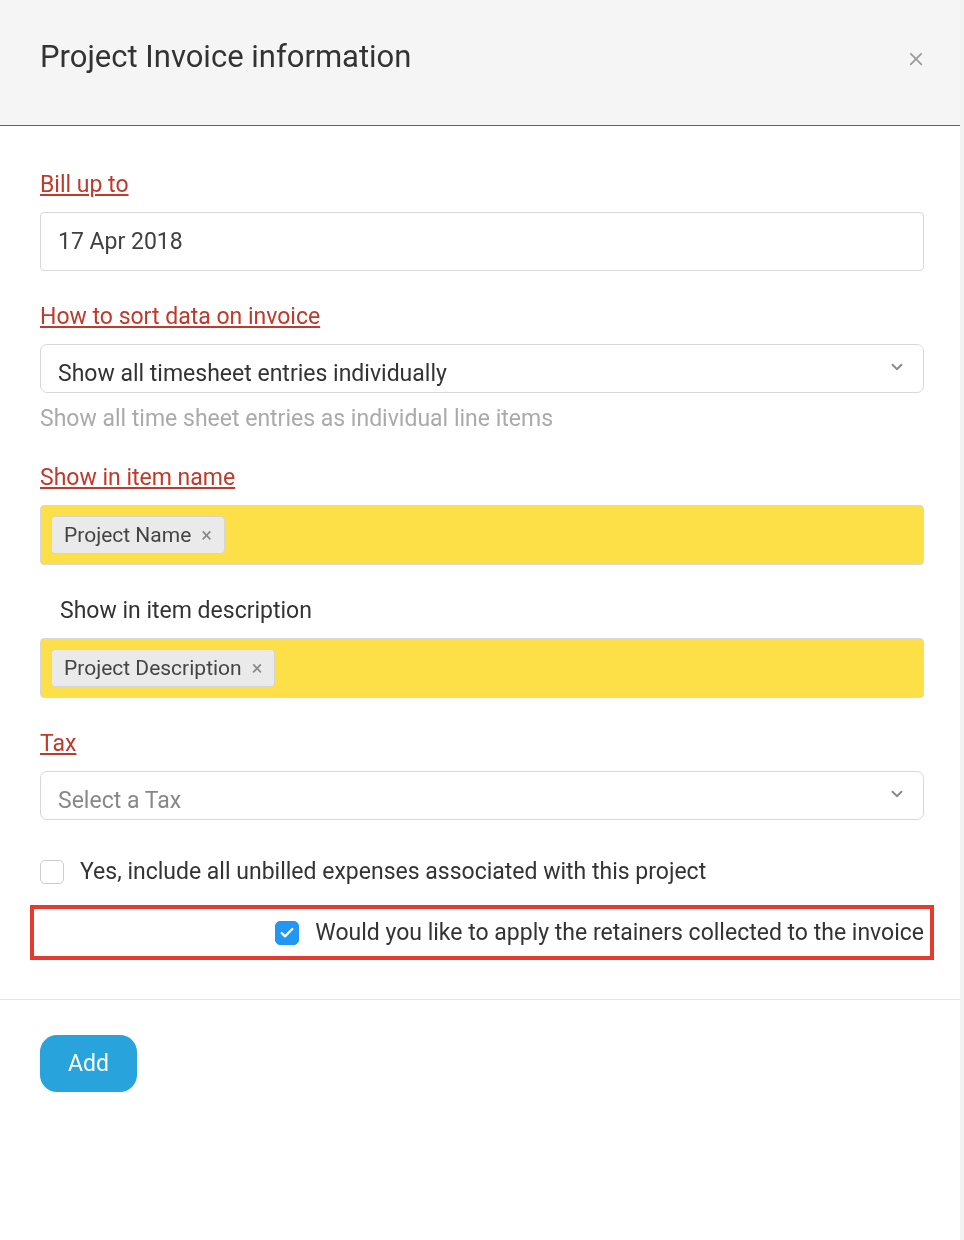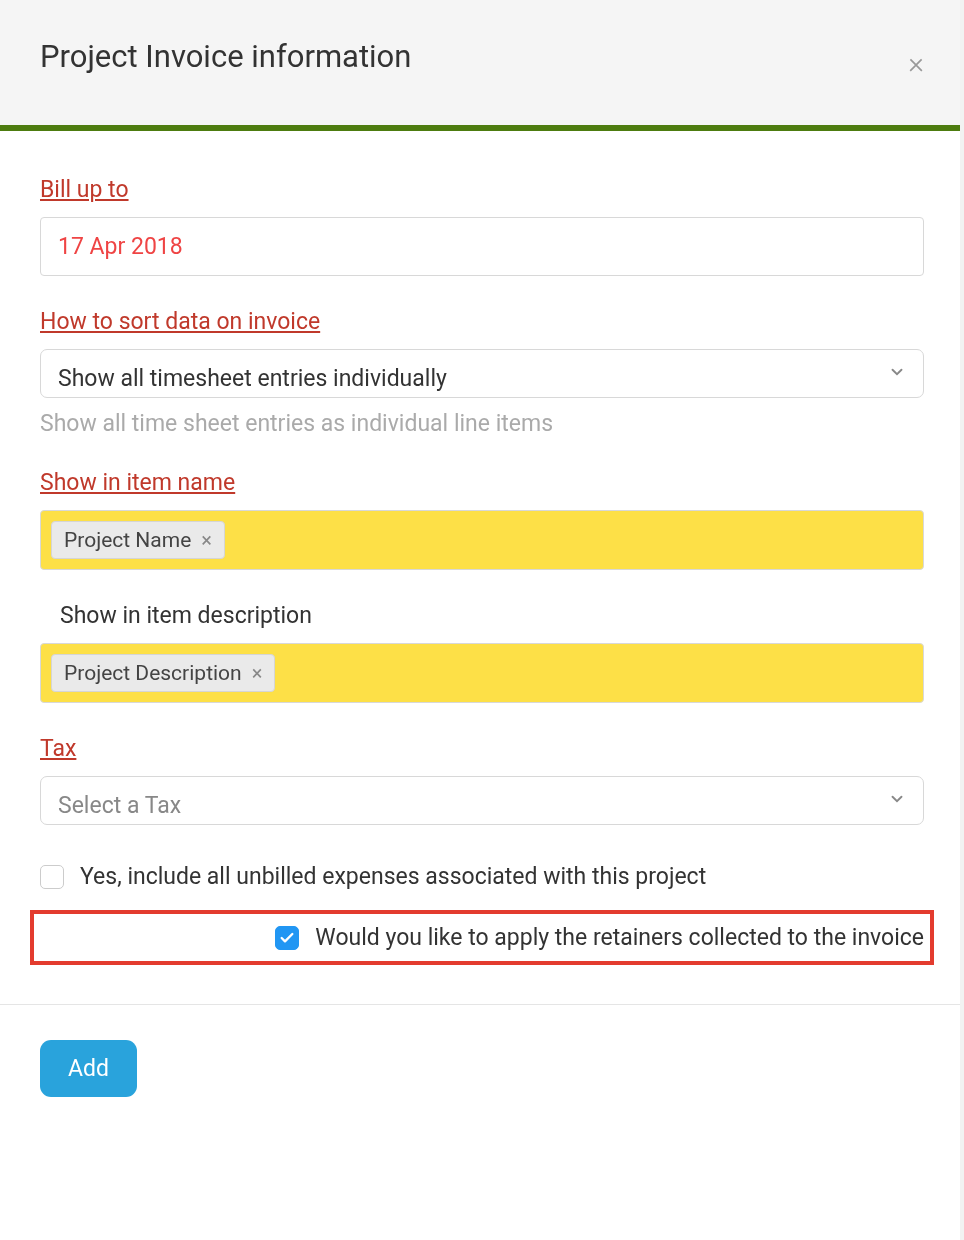--- a/index.html
+++ b/index.html
@@ -9,24 +9,24 @@
     }
     body {
       font-family: -apple-system, BlinkMacSystemFont, "Segoe UI", Roboto, Helvetica, Arial, sans-serif;
       background: #ffffff;
       width: 964px;
       height: 1240px;
     }
     .modal-header {
       background: #f5f5f5;
       padding: 38px 40px 50px 40px;
-      border-bottom: 6px solid #4d7c0f;
+      border-bottom: 1px solid #4d7c0f;
       display: flex;
       justify-content: space-between;
-      align-items: flex-end;
+      align-items: center;
     }
     .modal-title {
       font-size: 31px;
       font-weight: 400;
       color: #333333;
     }
     .close-icon {
       font-size: 30px;
       font-weight: 300;
       color: #999999;
@@ -53,21 +53,21 @@
     .field-label.dark {
       color: #333333;
       margin-left: 20px;
     }
     .text-input {
       width: 100%;
       padding: 15px 17px;
       font-size: 23px;
       border: 1px solid #d8d8d8;
       border-radius: 4px;
-      color: #ef4444;
+      color: #404040;
       font-family: inherit;
     }
     .select-wrapper {
       position: relative;
       width: 100%;
     }
     .select-input {
       width: 100%;
       padding: 15px 40px 5px 17px;
       font-size: 23px;
@@ -168,21 +168,21 @@
     .modal-footer {
       padding: 35px 40px;
       border-top: 1px solid #e5e5e5;
       display: flex;
       gap: 18px;
       background: #ffffff;
     }
     .btn {
       padding: 15px 28px;
       font-size: 23px;
-      border-radius: 11px;
+      border-radius: 17px;
       cursor: pointer;
       font-family: inherit;
     }
     .btn-primary {
       background: #29a3dc;
       color: #ffffff;
       border: none;
     }
     .btn-secondary {
       background: #f8f8f8;

